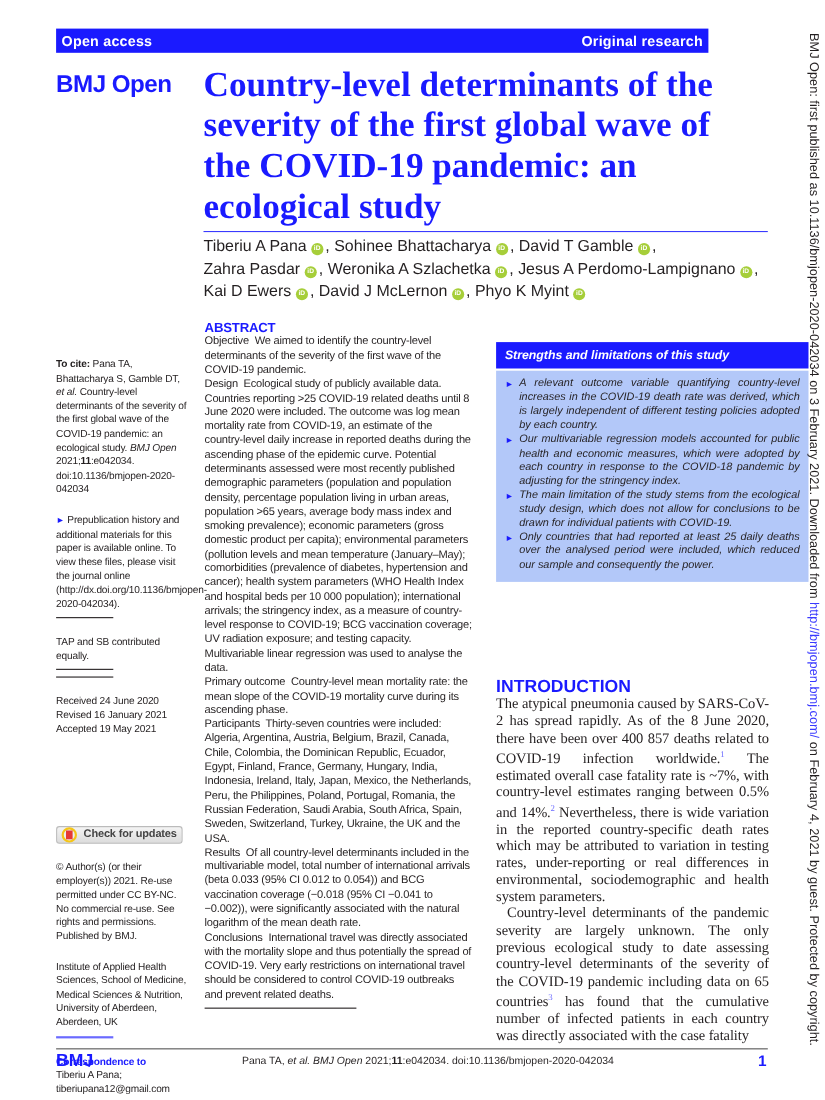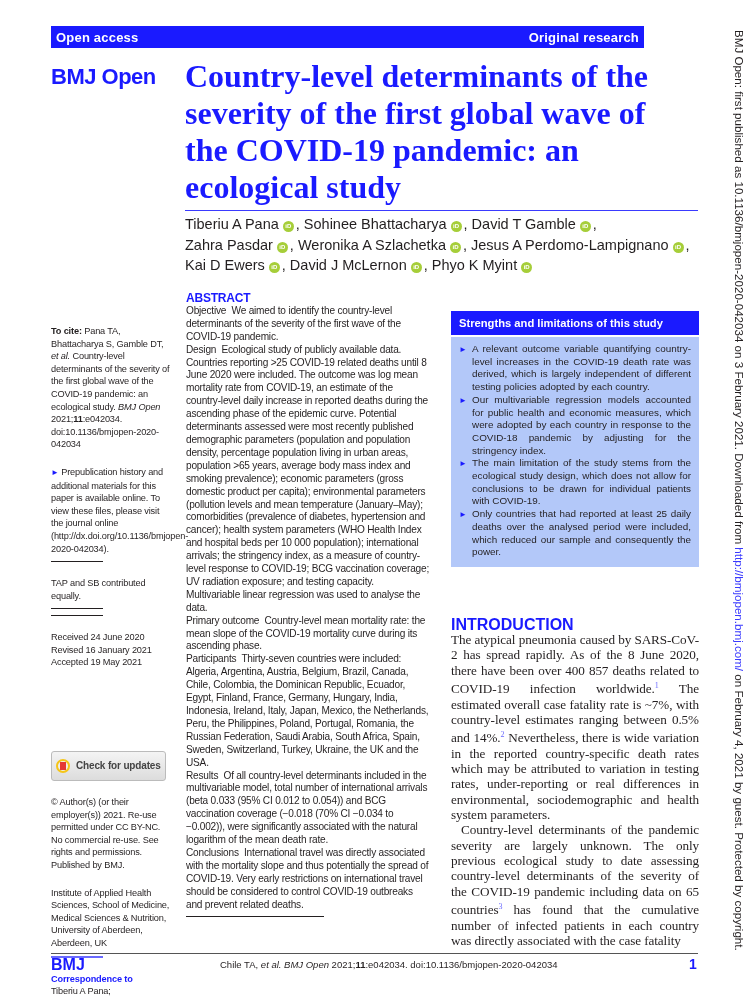--- a/index.html
+++ b/index.html
@@ -14,32 +14,32 @@
   .title-rule { position: absolute; left: 185px; top: 210px; width: 513px; height: 1px; background: #3a3aff; }
 
   .authors { position: absolute; left: 185px; top: 214px; width: 520px; font-size: 14.5px; line-height: 20.5px; color: #231f20; }
   .orcid { display: inline-block; width: 11px; height: 11px; border-radius: 50%; background: #a6ce39; color: #fff; font-size: 6px; line-height: 11px; text-align: center; vertical-align: 1px; margin: 0 2px 0 4px; font-weight: bold; }
 
   .sidebar { position: absolute; left: 51px; top: 310px; width: 122px; font-family: "Liberation Sans", sans-serif; font-size: 9.2px; line-height: 12.6px; color: #231f20; letter-spacing: -0.15px; }
   .sidebar p { margin-bottom: 6px; margin-top: 15px; }
   .sidebar .rule { width: 52px; height: 1px; background: #231f20; margin: 6px 0 6px; }
   .sidebar .rule.blue { background: #6a6aff; height: 2px; }
   .arrow { color: #1a1aff; font-size: 8px; }
-  .check-updates { display: flex; align-items: center; width: 115px; height: 30px; border: 1px solid #bbb; border-radius: 3px; background: linear-gradient(#f4f4f4, #dcdcdc); margin: 0 0 6px 0; padding: 0 4px; font-size: 10px; font-weight: bold; color: #444; cursor: pointer; }
+  .check-updates { display: flex; align-items: center; width: 115px; height: 16px; border: 1px solid #bbb; border-radius: 3px; background: linear-gradient(#f4f4f4, #dcdcdc); margin: 0 0 6px 0; padding: 0 4px; font-size: 10px; font-weight: bold; color: #444; cursor: pointer; }
   .cu-icon { width: 14px; height: 14px; border-radius: 50%; border: 2px solid #f5c518; background: #eee; position: relative; margin-right: 6px; }
   .cu-icon::after { content: ""; position: absolute; left: 2px; top: 1px; width: 6px; height: 8px; background: #e53935; }
   .corr-label { color: #1a1aff; font-weight: bold; }
 
   .abstract { position: absolute; left: 186px; top: 292px; width: 244px; font-size: 10.1px; line-height: 12.9px; color: #231f20; letter-spacing: -0.2px; }
   .abstract h2 { font-size: 12px; color: #1a1aff; font-weight: bold; margin-bottom: 0; }
   .abstract p { margin: 0; }
   .abstract b { font-weight: normal; }
   .abstract .end-rule { width: 138px; height: 1px; background: #231f20; margin-top: 4px; }
 
-  .box { position: absolute; left: 451px; top: 311px; width: 248px; }
+  .box { position: absolute; left: 451px; top: 311px; width: 284px; font-style: italic; }
   .box-head { background: #1a1aff; color: #fff; font-weight: bold; font-size: 11.2px; padding: 6px 8px; height: 24px; }
   .box-body { background: #b3c8f9; margin-top: 2px; padding: 6px 8px 8px 8px; font-size: 9.9px; line-height: 12.7px; color: #231f20; text-align: justify; }
   .box-body li { list-style: none; display: flex; }
   .box-body .tri { color: #1a1aff; font-size: 8px; width: 13px; flex: none; padding-top: 1px; }
 
   .intro { position: absolute; left: 451px; top: 618px; width: 248px; }
   .intro h2 { font-family: "Liberation Sans", sans-serif; font-size: 16px; color: #1a1aff; font-weight: bold; line-height: 14px; }
   .intro p { font-family: "Liberation Serif", serif; font-size: 13.2px; line-height: 15.3px; text-align: justify; color: #231f20; letter-spacing: -0.1px; }
   .intro p.indent { text-indent: 10px; }
   .intro sup { color: #6a6aff; font-size: 8px; }
@@ -105,21 +105,21 @@
     <span>tiberiupana12@gmail.com</span>
   </p>
 </div>
 
 <div class="abstract">
   <h2>ABSTRACT</h2>
   <p><b>Objective</b>&nbsp; <span>We aimed to identify the country-level determinants of the severity of the first wave of the COVID-19 pandemic.</span></p>
   <p><b>Design</b>&nbsp; <span>Ecological study of publicly available data. Countries reporting &gt;25 COVID-19 related deaths until 8 June 2020 were included. The outcome was log mean mortality rate from COVID-19, an estimate of the country-level daily increase in reported deaths during the ascending phase of the epidemic curve. Potential determinants assessed were most recently published demographic parameters (population and population density, percentage population living in urban areas, population &gt;65 years, average body mass index and smoking prevalence); economic parameters (gross domestic product per capita); environmental parameters (pollution levels and mean temperature (January–May); comorbidities (prevalence of diabetes, hypertension and cancer); health system parameters (WHO Health Index and hospital beds per 10 000 population); international arrivals; the stringency index, as a measure of country-level response to COVID-19; BCG vaccination coverage; UV radiation exposure; and testing capacity. Multivariable linear regression was used to analyse the data.</span></p>
   <p><b>Primary outcome</b>&nbsp; <span>Country-level mean mortality rate: the mean slope of the COVID-19 mortality curve during its ascending phase.</span></p>
   <p><b>Participants</b>&nbsp; <span>Thirty-seven countries were included: Algeria, Argentina, Austria, Belgium, Brazil, Canada, Chile, Colombia, the Dominican Republic, Ecuador, Egypt, Finland, France, Germany, Hungary, India, Indonesia, Ireland, Italy, Japan, Mexico, the Netherlands, Peru, the Philippines, Poland, Portugal, Romania, the Russian Federation, Saudi Arabia, South Africa, Spain, Sweden, Switzerland, Turkey, Ukraine, the UK and the USA.</span></p>
-  <p><b>Results</b>&nbsp; <span>Of all country-level determinants included in the multivariable model, total number of international arrivals (beta 0.033 (95% CI 0.012 to 0.054)) and BCG vaccination coverage (−0.018 (70% CI −0.034 to −0.002)), were significantly associated with the natural logarithm of the mean death rate.</span></p>
+  <p><b>Results</b>&nbsp; <span>Of all country-level determinants included in the multivariable model, total number of international arrivals (beta 0.033 (95% CI 0.012 to 0.054)) and BCG vaccination coverage (−0.018 (95% CI −0.041 to −0.002)), were significantly associated with the natural logarithm of the mean death rate.</span></p>
   <p><b>Conclusions</b>&nbsp; <span>International travel was directly associated with the mortality slope and thus potentially the spread of COVID-19. Very early restrictions on international travel should be considered to control COVID-19 outbreaks and prevent related deaths.</span></p>
   <div class="end-rule"></div>
 </div>
 
 <div class="box">
   <div class="box-head">Strengths and limitations of this study</div>
   <ul class="box-body">
     <li>
         <span class="tri">►</span>
         <span>A relevant outcome variable quantifying country-level increases in the COVID-19 death rate was derived, which is largely independent of different testing policies adopted by each country.</span>
@@ -141,21 +141,21 @@
 
 <div class="intro">
   <h2>INTRODUCTION</h2>
   <p><span>The atypical pneumonia caused by SARS-CoV-2 has spread rapidly. As of the 8 June 2020, there have been over 400 857 deaths related to COVID-19 infection worldwide.</span><sup>1</sup><span> The estimated overall case fatality rate is ~7%, with country-level estimates ranging between 0.5% and 14%.</span><sup>2</sup><span> Nevertheless, there is wide variation in the reported country-specific death rates which may be attributed to variation in testing rates, under-reporting or real differences in environmental, sociodemographic and health system parameters.</span></p>
   <p class="indent"><span>Country-level determinants of the pandemic severity are largely unknown. The only previous ecological study to date assessing country-level determinants of the severity of the COVID-19 pandemic including data on 65 countries</span><sup>3</sup><span> has found that the cumulative number of infected patients in each country was directly associated with the case fatality</span></p>
 </div>
 
 <div class="footer-rule"></div>
 <div class="footer-logo">BMJ</div>
 <div class="footer-cite">
-  <span>Chile TA, </span><i>et al. BMJ Open</i><span> 2021;</span><b>11</b><span>:e042034. doi:10.1136/bmjopen-2020-042034</span>
+  <span>Pana TA, </span><i>et al. BMJ Open</i><span> 2021;</span><b>11</b><span>:e042034. doi:10.1136/bmjopen-2020-042034</span>
 </div>
 <div class="page-num">1</div>
 
 <div class="side-strip">
   <div class="vt">
     <span>BMJ Open: first published as 10.1136/bmjopen-2020-042034 on 3 February 2021. Downloaded from </span><span class="link">http://bmjopen.bmj.com/</span><span> on February 4, 2021 by guest. Protected by copyright.</span>
   </div>
 </div>
 
 </body></html>

